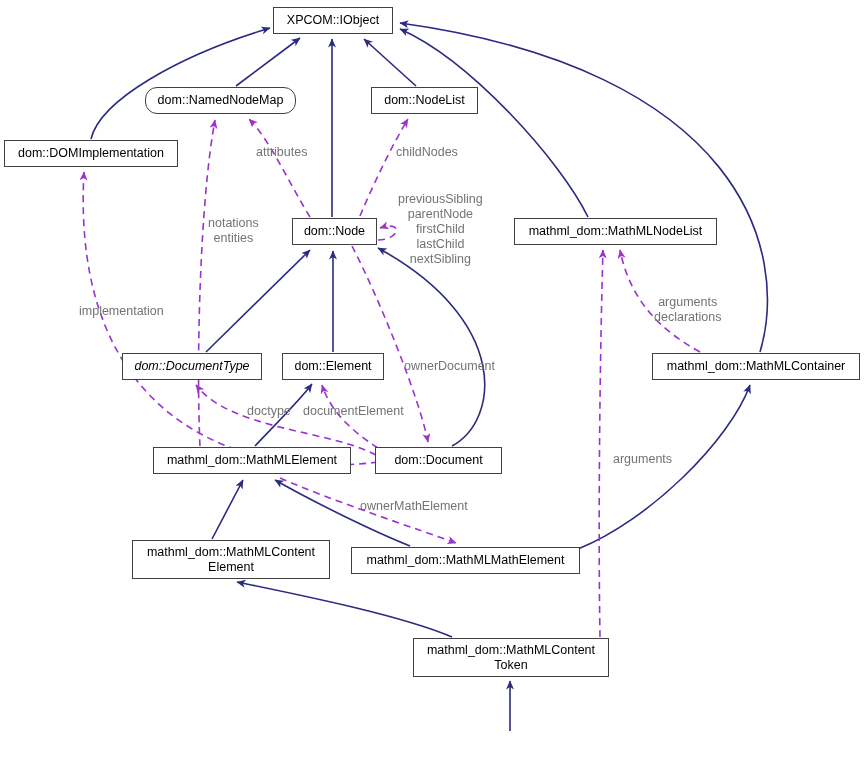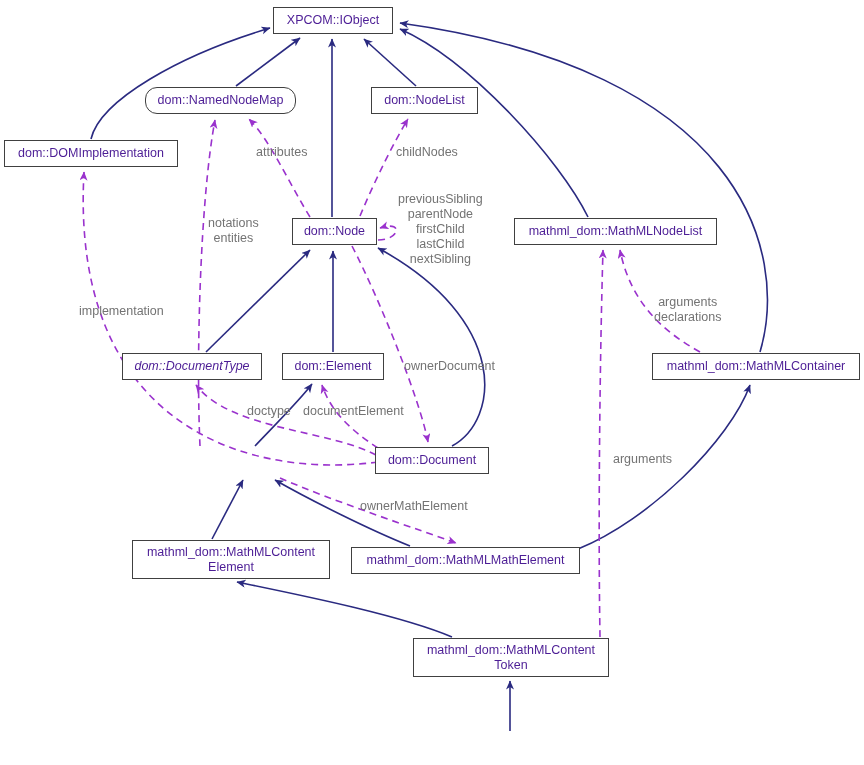--- a/index.html
+++ b/index.html
@@ -23,21 +23,21 @@
     left: 0;
     top: 0;
     width: 864px;
     height: 765px;
   }
   .node {
     position: absolute;
     box-sizing: border-box;
     border: 1px solid #404040;
     background: #ffffff;
-    color: #4c1d95;
+    color: #000000;
     font-size: 12.5px;
     line-height: 14.5px;
     display: flex;
     align-items: center;
     justify-content: center;
     text-align: center;
     white-space: pre-line;
     z-index: 5;
   }
   .node.highlight {
@@ -142,22 +142,23 @@
   <div class="node" style="left:292px; top:218px; width:85px; height:27px;">dom::Node</div>
 
   <div class="node" style="left:514px; top:218px; width:203px; height:27px;">mathml_dom::MathMLNodeList</div>
 
   <div class="node" style="left:122px; top:353px; width:140px; height:27px;font-style:italic;">dom::DocumentType</div>
 
   <div class="node" style="left:282px; top:353px; width:102px; height:27px;">dom::Element</div>
 
   <div class="node" style="left:652px; top:353px; width:208px; height:27px;">mathml_dom::MathMLContainer</div>
 
+  <div class="node" style="left:153px; top:447px; width:198px; height:27px;">mathml_dom::MathMLElement</div>
 
-  <div class="node" style="left:375px; top:447px; width:114px; height:27px;">dom::Document</div>
+  <div class="node" style="left:375px; top:447px; width:127px; height:27px;">dom::Document</div>
 
   <div class="node" style="left:132px; top:540px; width:198px; height:39px;">mathml_dom::MathMLContent
 Element</div>
 
   <div class="node" style="left:351px; top:547px; width:229px; height:27px;">mathml_dom::MathMLMathElement</div>
 
   <div class="node" style="left:413px; top:638px; width:196px; height:39px;">mathml_dom::MathMLContent
 Token</div>
 
 

